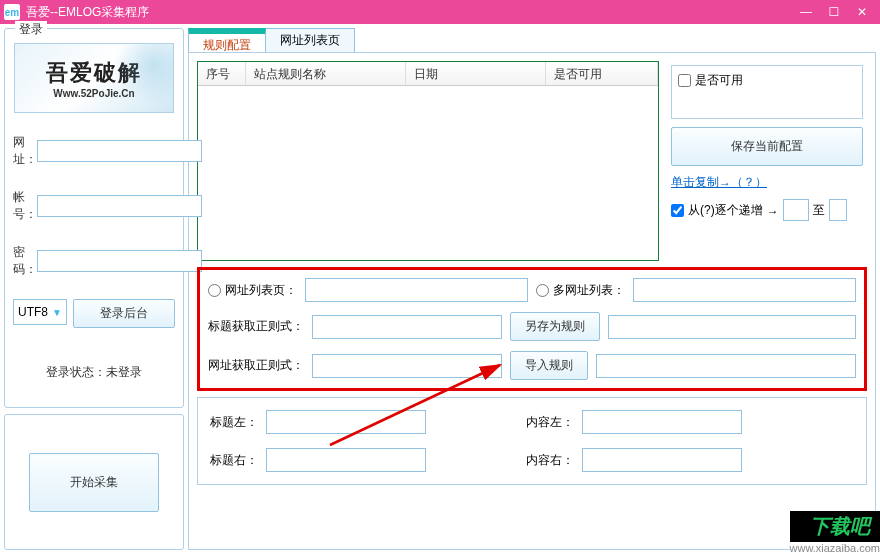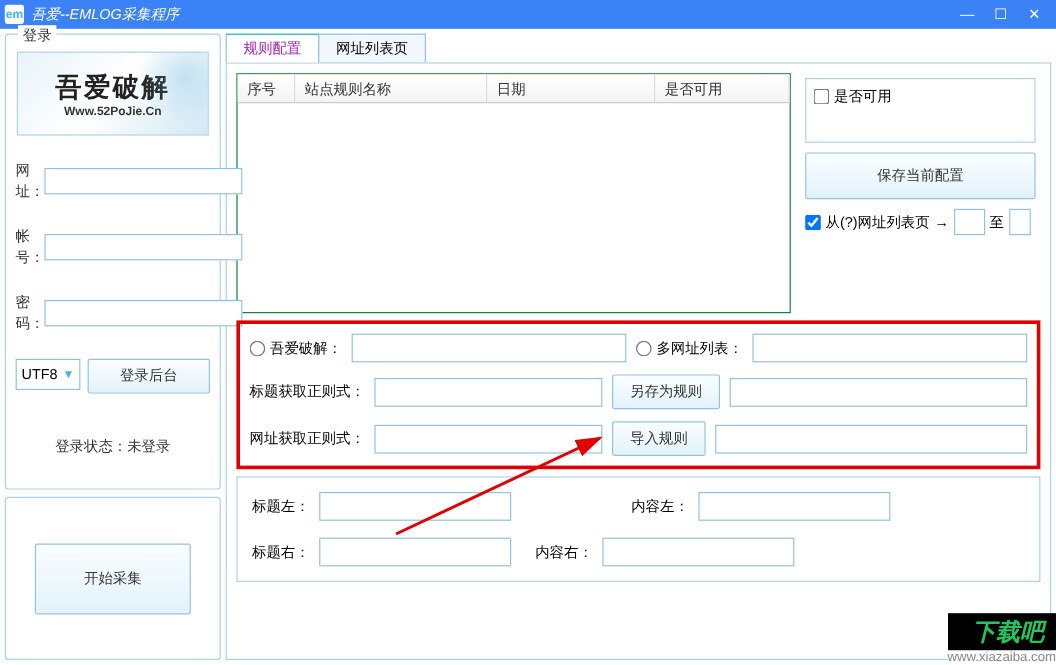--- a/index.html
+++ b/index.html
@@ -1,19 +1,19 @@
 <!DOCTYPE html>
 <html><head>
   <meta charset="utf-8">
   <style>
     * { box-sizing: border-box; margin: 0; padding: 0; }
     body { font-family: "Microsoft YaHei", SimSun, sans-serif; font-size: 12px; background: #fff; width: 880px; height: 554px; overflow: hidden; position: relative; }
-    .titlebar { background: #3b82f6; color: #fff; height: 24px; display: flex; align-items: center; padding: 0 4px; }
+    .titlebar { background: #ec4899; color: #fff; height: 24px; display: flex; align-items: center; padding: 0 4px; }
     .titlebar .icon { width: 16px; height: 16px; background: #fff; color: #3eb7e8; font-size: 10px; font-weight: bold; display: inline-flex; align-items: center; justify-content: center; margin-right: 6px; border-radius: 2px; }
-    .titlebar .title { flex: 1; font-size: 12px; font-style: italic; }
+    .titlebar .title { flex: 1; font-size: 12px; }
     .winbtns { display: flex; }
     .winbtn { width: 28px; height: 22px; display: flex; align-items: center; justify-content: center; color: #fff; cursor: pointer; }
     .content { display: flex; height: 530px; padding: 4px; gap: 4px; }
     .left-panel { width: 180px; display: flex; flex-direction: column; gap: 6px; }
     .fieldset { border: 1px solid #b0d0e8; border-radius: 3px; padding: 8px; position: relative; }
     .fieldset .legend { position: absolute; top: -8px; left: 10px; background: #fff; padding: 0 4px; font-size: 12px; color: #333; }
     .logo-box { width: 160px; height: 70px; border: 1px solid #b0d0e8; margin: 6px auto 10px auto; background: linear-gradient(135deg, #e8f4fa 0%, #fff 50%, #d0e8f4 100%); display: flex; flex-direction: column; align-items: center; justify-content: center; font-family: "SimHei", sans-serif; position: relative; overflow: hidden; }
     .logo-box .logo-text1 { font-size: 22px; font-weight: bold; color: #222; letter-spacing: 2px; text-shadow: 1px 1px 0 #fff; }
     .logo-box .logo-text2 { font-size: 10px; color: #333; font-weight: bold; }
     .logo-box::before { content: ''; position: absolute; width: 80px; height: 80px; background: radial-gradient(circle, rgba(100,180,220,0.3) 0%, transparent 70%); top: -20px; right: -20px; }
@@ -21,21 +21,21 @@
     .form-row label { width: 42px; text-align: left; font-size: 12px; color: #333; }
     .form-row input[type=text], .form-row input[type=password] { flex: 1; height: 22px; border: 1px solid #93c2e0; padding: 0 4px; font-size: 12px; }
     .encoding-row { display: flex; gap: 6px; align-items: flex-start; margin-top: 4px; }
     .dropdown { display: flex; align-items: center; border: 1px solid #93c2e0; height: 26px; padding: 0 4px; background: #fff; cursor: pointer; gap: 4px; }
     .dropdown .arrow { color: #3eb7e8; font-size: 10px; }
     .btn { background: linear-gradient(#fafeff, #e2f2fb); border: 1px solid #93c2e0; padding: 5px 14px; font-size: 12px; cursor: pointer; border-radius: 2px; color: #333; }
     .status-text { text-align: center; padding: 12px 0; font-size: 12px; color: #333; }
     .right-panel { flex: 1; display: flex; flex-direction: column; }
     .tabs { display: flex; height: 24px; }
     .tab { padding: 3px 14px; border: 1px solid #93c2e0; background: #f0f8fd; font-size: 12px; cursor: pointer; margin-right: -1px; border-bottom: none; }
-    .tab.active { background: #fff; color: #a21caf; border-top: 1px solid #14b8a6; position: relative; z-index: 1; }
+    .tab.active { background: #fff; color: #c2410c; border-top: 6px solid #14b8a6; position: relative; z-index: 1; }
     .tab-content { border: 1px solid #b0d0e8; flex: 1; padding: 8px; display: flex; flex-direction: column; gap: 6px; }
     .top-section { display: flex; gap: 8px; height: 200px; }
     .table-container { flex: 1; border: 1px solid #15803d; background: #fff; }
     .table-header { display: flex; background: linear-gradient(#fff, #f3f3f3); border-bottom: 1px solid #ccc; height: 24px; }
     .th { padding: 4px 8px; border-right: 1px solid #ddd; font-size: 12px; color: #333; }
     .side-controls { width: 200px; display: flex; flex-direction: column; gap: 8px; padding: 4px; }
     .small-box { border: 1px solid #b0d0e8; padding: 6px; height: 34px; }
     .chk { display: flex; align-items: center; gap: 4px; font-size: 12px; }
     .chk input { width: 13px; height: 13px; }
     .link-text { color: #0066cc; text-decoration: underline; cursor: pointer; font-size: 12px; }
@@ -124,38 +124,39 @@
           </div>
         </div>
         <div class="side-controls">
           <div class="small-box" style="height:54px;">
             <label class="chk">
               <input type="checkbox" style="">
               <span>是否可用</span>
             </label>
           </div>
           <button class="btn btn-wide">保存当前配置</button>
+          <span class="link-text">单击复制→（？）</span>
           <div class="increment-row">
             <label class="chk">
               <input type="checkbox" checked="" style="">
-              <span>从(?)网址列表页</span>
+              <span>从(?)逐个递增</span>
             </label>
             <span>→</span>
             <input type="text" value="" style="">
             <span>至</span>
             <input type="text" style="width: 18px;" value="">
           </div>
         </div>
       </div>
 
       <div class="red-frame">
         <div class="rf-row">
           <div class="radio-group">
             <input type="radio" name="listmode" style="">
-            <label>吾爱破解：</label>
+            <label>网址列表页：</label>
           </div>
           <input type="text" class="rf-input" style="flex: 1 1 0%;" value="">
           <div class="radio-group">
             <input type="radio" name="listmode" style="">
             <label>多网址列表：</label>
           </div>
           <input type="text" class="rf-input" style="flex: 1 1 0%;" value="">
         </div>
         <div class="rf-row">
           <span class="rf-label">标题获取正则式：</span>
@@ -188,21 +189,21 @@
           <div class="bs-field" style="margin-left:80px;">
             <label>内容左：</label>
             <input type="text" value="" style="">
           </div>
         </div>
         <div class="bs-row">
           <div class="bs-field">
             <label>标题右：</label>
             <input type="text" value="" style="">
           </div>
-          <div class="bs-field" style="">
+          <div class="bs-field" style="margin-left:80px;">
             <label>内容右：</label>
             <input type="text" value="" style="">
           </div>
         </div>
       </div>
     </div>
   </div>
 </div>
 
 <div class="watermark">

